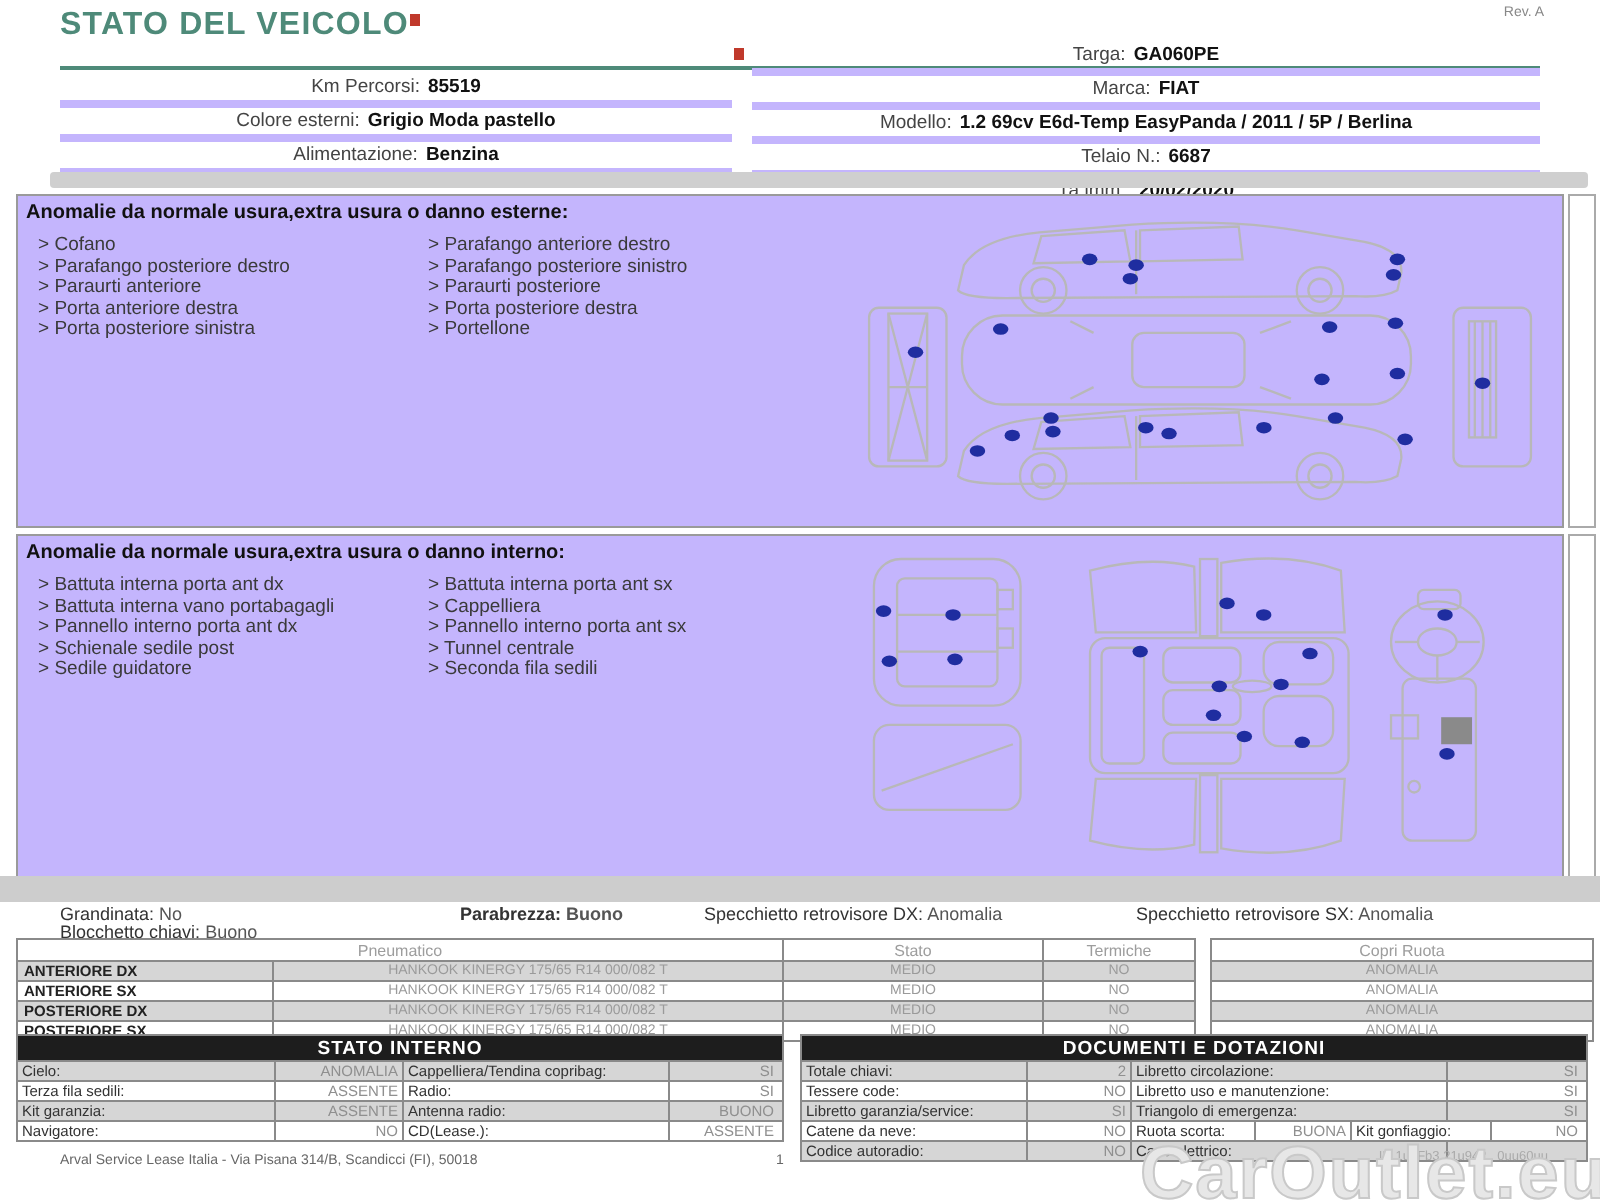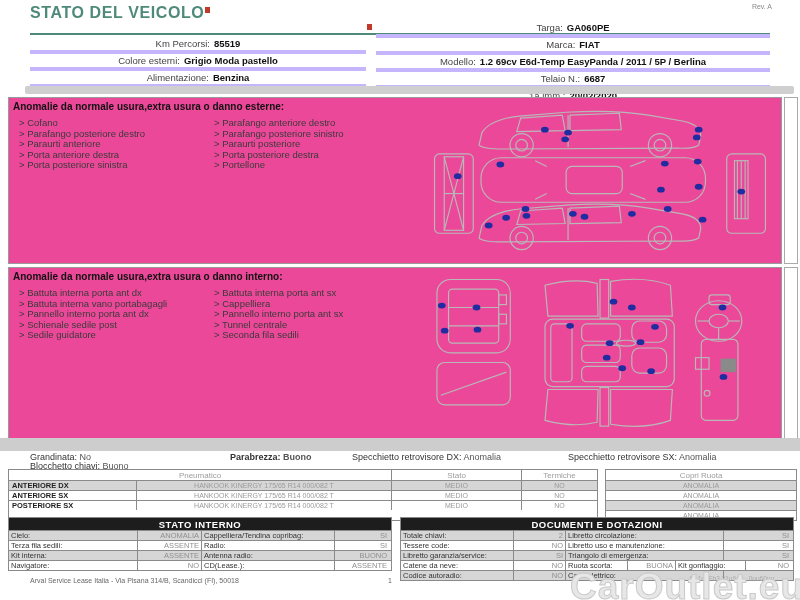--- a/index.html
+++ b/index.html
@@ -14,21 +14,21 @@
   .rm1{left:205px;top:7px;} .rm2{left:367px;top:24px;}
   .vleft{position:absolute;left:30px;top:37px;width:336px;}
   .vright{position:absolute;left:376px;top:21px;width:394px;}
   .vrow{display:flex;align-items:flex-end;border-bottom:4px solid #c4b5fd;height:12px;padding-bottom:1px;justify-content:center;}
   .vrow .lbl{font-size:9.5px;color:#444;margin-right:4px;white-space:nowrap;}
   .vrow .val{font-size:9.5px;font-weight:bold;color:#111;white-space:nowrap;}
   .band{position:absolute;background:#cfcfcf;border-radius:2px;}
   .band1{left:25px;right:6px;top:86px;height:8px;}
   .band2{left:0;right:0;top:438px;height:13px;background:#cdcdcd;border-radius:0;}
   
-  .abox{position:absolute;left:8px;width:772px;border:1px solid #9a9a9a;background:#ec4899;}
+  .abox{position:absolute;left:8px;width:772px;border:1px solid #9a9a9a;background:#c4b5fd;}
   .abox.ext{top:97px;height:165px;}
   .abox.int{top:267px;height:170px;}
   .sidestrip{position:absolute;width:12px;border:1px solid #aaa;background:#fff;}
   .ss1{left:784px;top:97px;height:165px;} .ss2{left:784px;top:267px;height:170px;}
   .abox .ahead{position:absolute;left:4px;top:3px;font-size:10px;font-weight:bold;color:#111;}
   .alist{position:absolute;top:20px;font-size:9.5px;line-height:10.5px;color:#3a3a3a;}
   .alist .itm{white-space:normal;}
   .alist .mk{color:#3a3a3a;}
   .col-l{left:10px;width:188px;}
   .col-r{left:205px;width:208px;}
@@ -305,20 +305,26 @@
         <div class="tc c-spec">HANKOOK KINERGY  175/65 R14 000/082 T</div>
         <div class="tc c-stato">MEDIO</div>
         <div class="tc c-term">NO</div>
       </div>
       <div class="trow">
         <div class="tc c-pos">ANTERIORE SX</div>
         <div class="tc c-spec">HANKOOK KINERGY  175/65 R14 000/082 T</div>
         <div class="tc c-stato">MEDIO</div>
         <div class="tc c-term">NO</div>
       </div>
+      <div class="trow shade">
+        <div class="tc c-pos">POSTERIORE DX</div>
+        <div class="tc c-spec">HANKOOK KINERGY  175/65 R14 000/082 T</div>
+        <div class="tc c-stato">MEDIO</div>
+        <div class="tc c-term">NO</div>
+      </div>
       <div class="trow">
         <div class="tc c-pos">POSTERIORE SX</div>
         <div class="tc c-spec">HANKOOK KINERGY  175/65 R14 000/082 T</div>
         <div class="tc c-stato">MEDIO</div>
         <div class="tc c-term">NO</div>
       </div>
     </div>
     <div class="ttbl ttbl-right">
       <div class="trow">
         <div class="tc c-copri hd">Copri Ruota</div>
@@ -346,21 +352,21 @@
       <div class="bc bl w133">Cappelliera/Tendina copribag:</div>
       <div class="bc bv w55">SI</div>
     </div>
     <div class="brow">
       <div class="bc bl w128">Terza fila sedili:</div>
       <div class="bc bv w64">ASSENTE</div>
       <div class="bc bl w133">Radio:</div>
       <div class="bc bv w55">SI</div>
     </div>
     <div class="brow shade">
-      <div class="bc bl w128">Kit interna:</div>
+      <div class="bc bl w128">Kit garanzia:</div>
       <div class="bc bv w64">ASSENTE</div>
       <div class="bc bl w133">Antenna radio:</div>
       <div class="bc bv w55">BUONO</div>
     </div>
     <div class="brow">
       <div class="bc bl w128">Navigatore:</div>
       <div class="bc bv w64">NO</div>
       <div class="bc bl w133">CD(Lease.):</div>
       <div class="bc bv w55">ASSENTE</div>
     </div>

